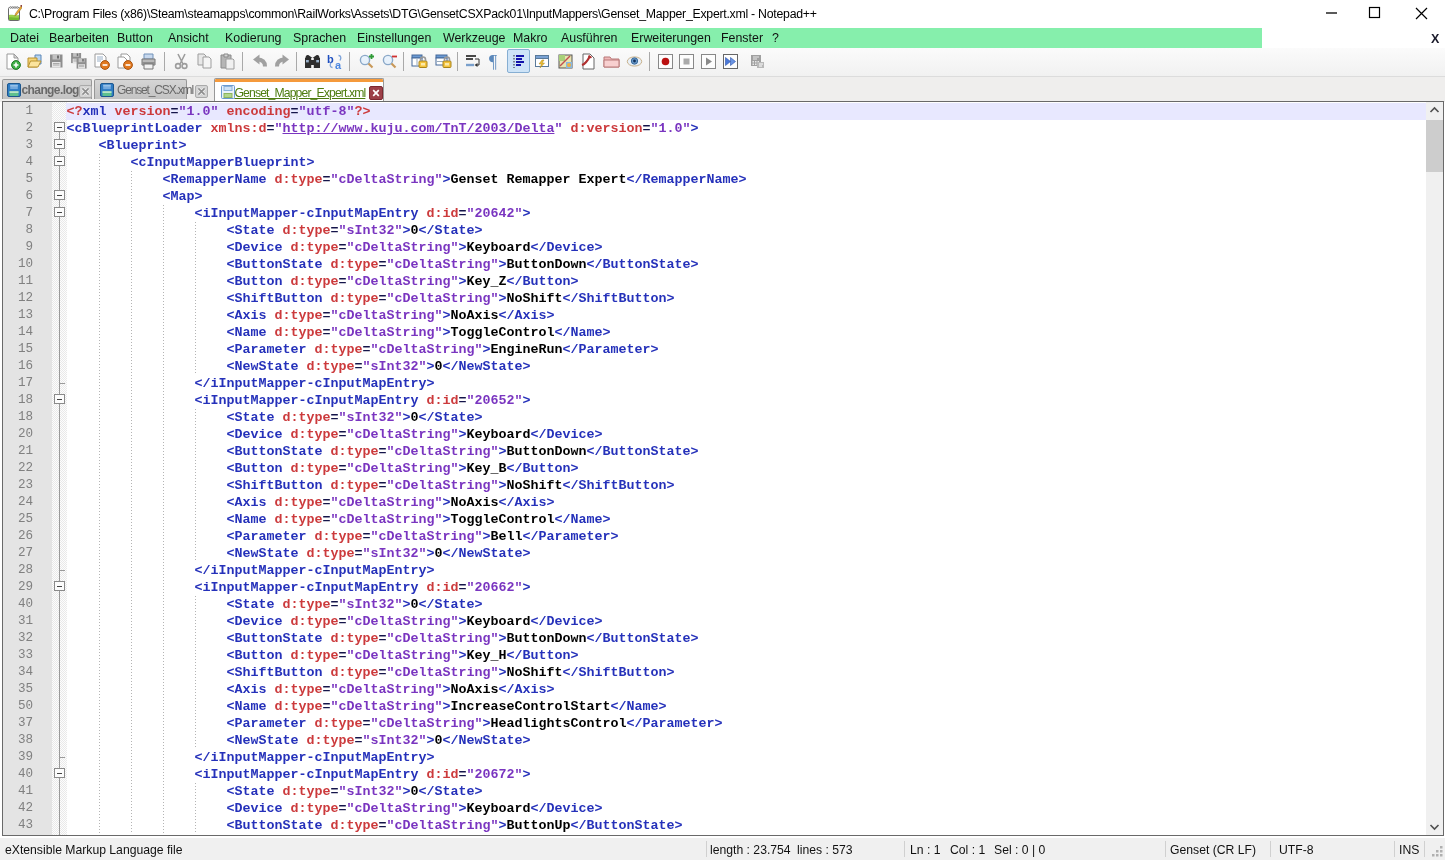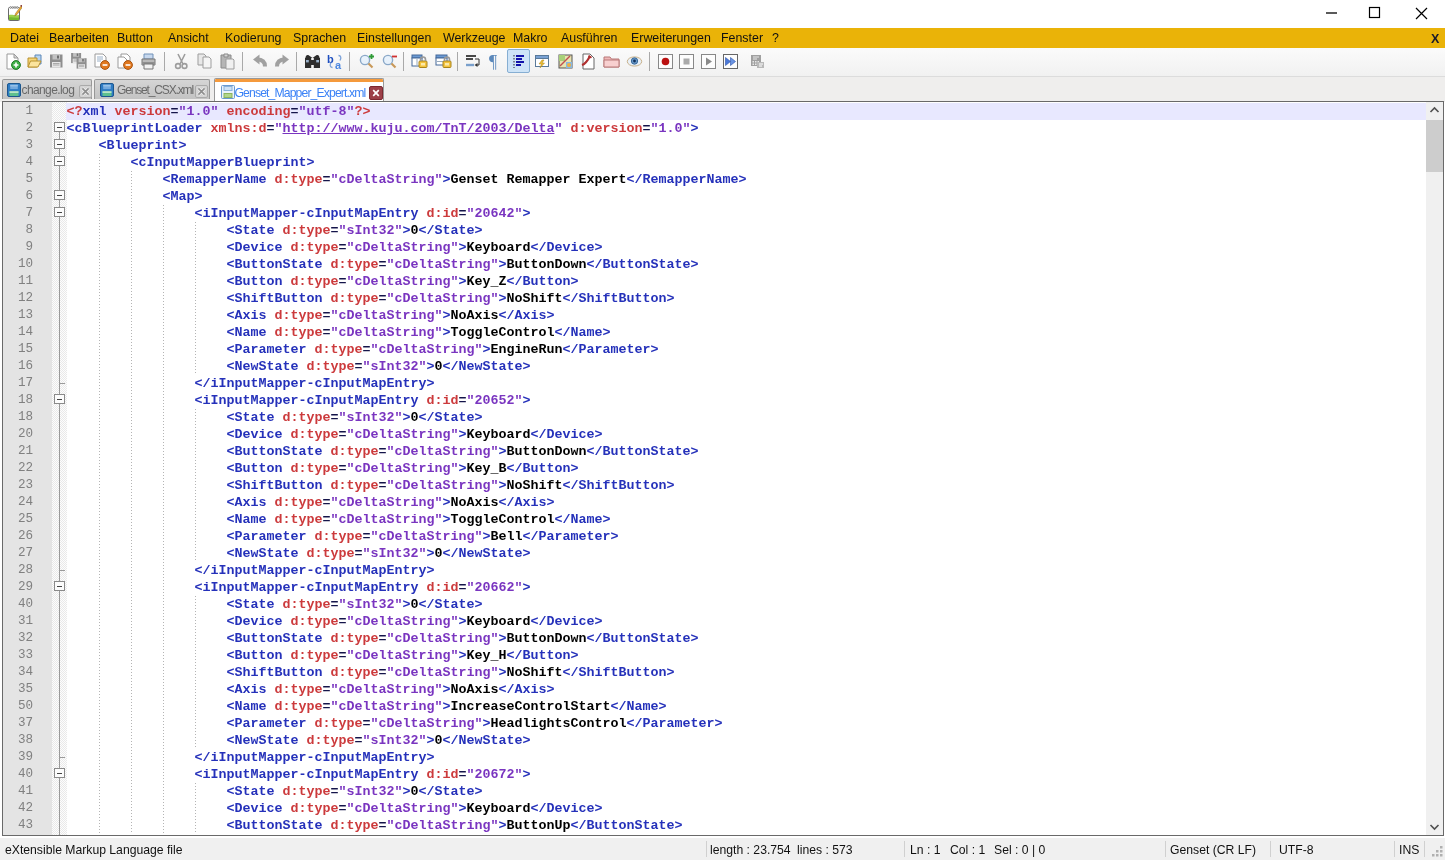--- a/index.html
+++ b/index.html
@@ -3,42 +3,42 @@
 * { margin:0; padding:0; box-sizing:border-box; }
 html,body { width:1445px; height:860px; overflow:hidden; background:#fff;
   font-family:"Liberation Sans",sans-serif; }
 #app { position:absolute; inset:0; }
 
 #title { position:absolute; left:0; top:0; width:1445px; height:28px; background:#fff; }
 #title .txt { position:absolute; left:29px; top:6.5px; font-size:12.3px; color:#000; letter-spacing:-0.26px; }
 #title .ico { position:absolute; left:8px; top:5px; }
 #winbtn { position:absolute; top:0; right:0; height:28px; }
 
-#menu { position:absolute; left:0; top:28px; width:1445px; height:20px; background:#eab308; }
+#menu { position:absolute; left:0; top:28px; width:1262px; height:20px; background:#86efac; }
 .mi { position:absolute; top:3px; font-size:12.4px; color:#111; }
 #menux { position:absolute; top:3.5px; left:1431px; font-size:12.5px; color:#1a1a2a; font-weight:bold; }
 
 #toolbar { position:absolute; left:0; top:48px; width:1445px; height:28px;
   background:linear-gradient(#fbfbfb,#f1f1f1); }
 .tbi { position:absolute; top:5px; width:17px; height:17px; }
 .tsep { position:absolute; top:4px; width:1px; height:19px; background:#a9a9a9; }
 .tbsel { position:absolute; top:0.5px; width:23px; height:24.5px; background:#cde3f7; border:1px solid #86aed2; border-radius:2px; }
 
 #tabbar { position:absolute; left:0; top:76px; width:1445px; height:25.5px; background:#efeeed; border-top:1px solid #dcdcdc; }
 .tab { position:absolute; font-size:12.4px; }
-#tab1 { left:2px; top:2px; width:90px; height:19.5px; background:linear-gradient(#d5d5d5,#c3c3c3); border:1px solid #979797; border-bottom:none; border-radius:2px 2px 0 0; }
-#tab2 { left:94px; top:2px; width:116px; height:19.5px; background:linear-gradient(#d5d5d5,#c3c3c3); border:1px solid #979797; border-bottom:none; border-radius:2px 2px 0 0; }
+#tab1 { left:2px; top:2px; width:90px; height:19.5px; background:linear-gradient(#d5d5d5,#c3c3c3); border:1px solid #979797; border-bottom:none; border-radius:2px 2px 0 0;font-weight:bold; }
+#tab2 { left:94px; top:2px; width:93px; height:19.5px; background:linear-gradient(#d5d5d5,#c3c3c3); border:1px solid #979797; border-bottom:none; border-radius:2px 2px 0 0; }
 #tab3 { left:213.5px; top:0.5px; width:170px; height:25px; background:#fff; border:1px solid #989898; border-bottom:none; border-radius:2px 2px 0 0; overflow:hidden; }
 #tab3 .obar { position:absolute; left:0; top:0; width:100%; height:3.5px; background:#f59a3c; }
 .tab .fic { position:absolute; left:4px; top:3px; }
 #tab2 .fic { left:5px; }
 #tab3 .fic { left:6px; top:6.5px; }
 .tab .tt { position:absolute; left:18.5px; top:3px; font-size:12px; letter-spacing:-0.6px; color:#696969; white-space:nowrap; }
 #tab2 .tt { left:22px; letter-spacing:-1.15px; }
-#tab3 .tt { left:20px; top:7px; color:#3b82f6; font-size:12.2px; letter-spacing:-0.87px; }
+#tab3 .tt { left:20px; top:7px; color:#4d7c0f; font-size:12.2px; letter-spacing:-0.87px;text-decoration:underline; }
 .tab .tx { position:absolute; top:4.5px; }
 #tab1 .tx { left:76px; }
 #tab2 .tx { left:100px; }
 #tab3 .tx { left:154px; top:7.5px; }
 
 #editor { position:absolute; left:2px; top:101px; width:1442px; height:735px;
   border:1.5px solid #696969; background:#fff; }
 #nummargin { position:absolute; left:0; top:0; width:48.5px; height:100%; background:#e4e4e4; }
 .ln { height:17px; text-align:right; padding-right:18.5px; font-family:"Liberation Mono",monospace;
   font-size:12.6px; line-height:17px; color:#808080; }
@@ -81,20 +81,21 @@
 <path d="M1 12.5c3-.8 6 .8 10 0V15H1z" fill="#74b82e"></path>
 <g fill="#fff" stroke="#6a6a6a" stroke-width=".7">
             <circle cx="2.6" cy="2.5" r=".9"></circle>
             <circle cx="4.8" cy="2.5" r=".9"></circle>
             <circle cx="7" cy="2.5" r=".9"></circle>
             <circle cx="9.2" cy="2.5" r=".9"></circle>
           </g>
 <path d="M12.8 1.2L7.6 8.4l-.9 2.6 2.3-1.4 5.2-7.2z" fill="#f0a830" stroke="#8a6a20" stroke-width=".5"></path>
 <path d="M12.3.7l1.6 1.2.7-1-1.5-1.1z" fill="#7a1f1f"></path>
 </svg></span>
+    <span class="txt">C:\Program Files (x86)\Steam\steamapps\common\RailWorks\Assets\DTG\GensetCSXPack01\InputMappers\Genset_Mapper_Expert.xml - Notepad++</span>
     <svg id="winbtn" width="140" height="28" viewBox="0 0 140 28" style="right:0">
       <path d="M21 13h11" stroke="#000" stroke-width="1.3"></path>
       <rect x="64.5" y="7.5" width="10" height="10" fill="none" stroke="#000" stroke-width="1.2"></rect>
       <path d="M111 8l11 11M122 8l-11 11" stroke="#000" stroke-width="1.2"></path>
     </svg>
   </div>
   <div id="menu">
 <span class="mi" style="left:10px">Datei</span>
 <span class="mi" style="left:49px">Bearbeiten</span>
 <span class="mi" style="left:117px">Button</span>

